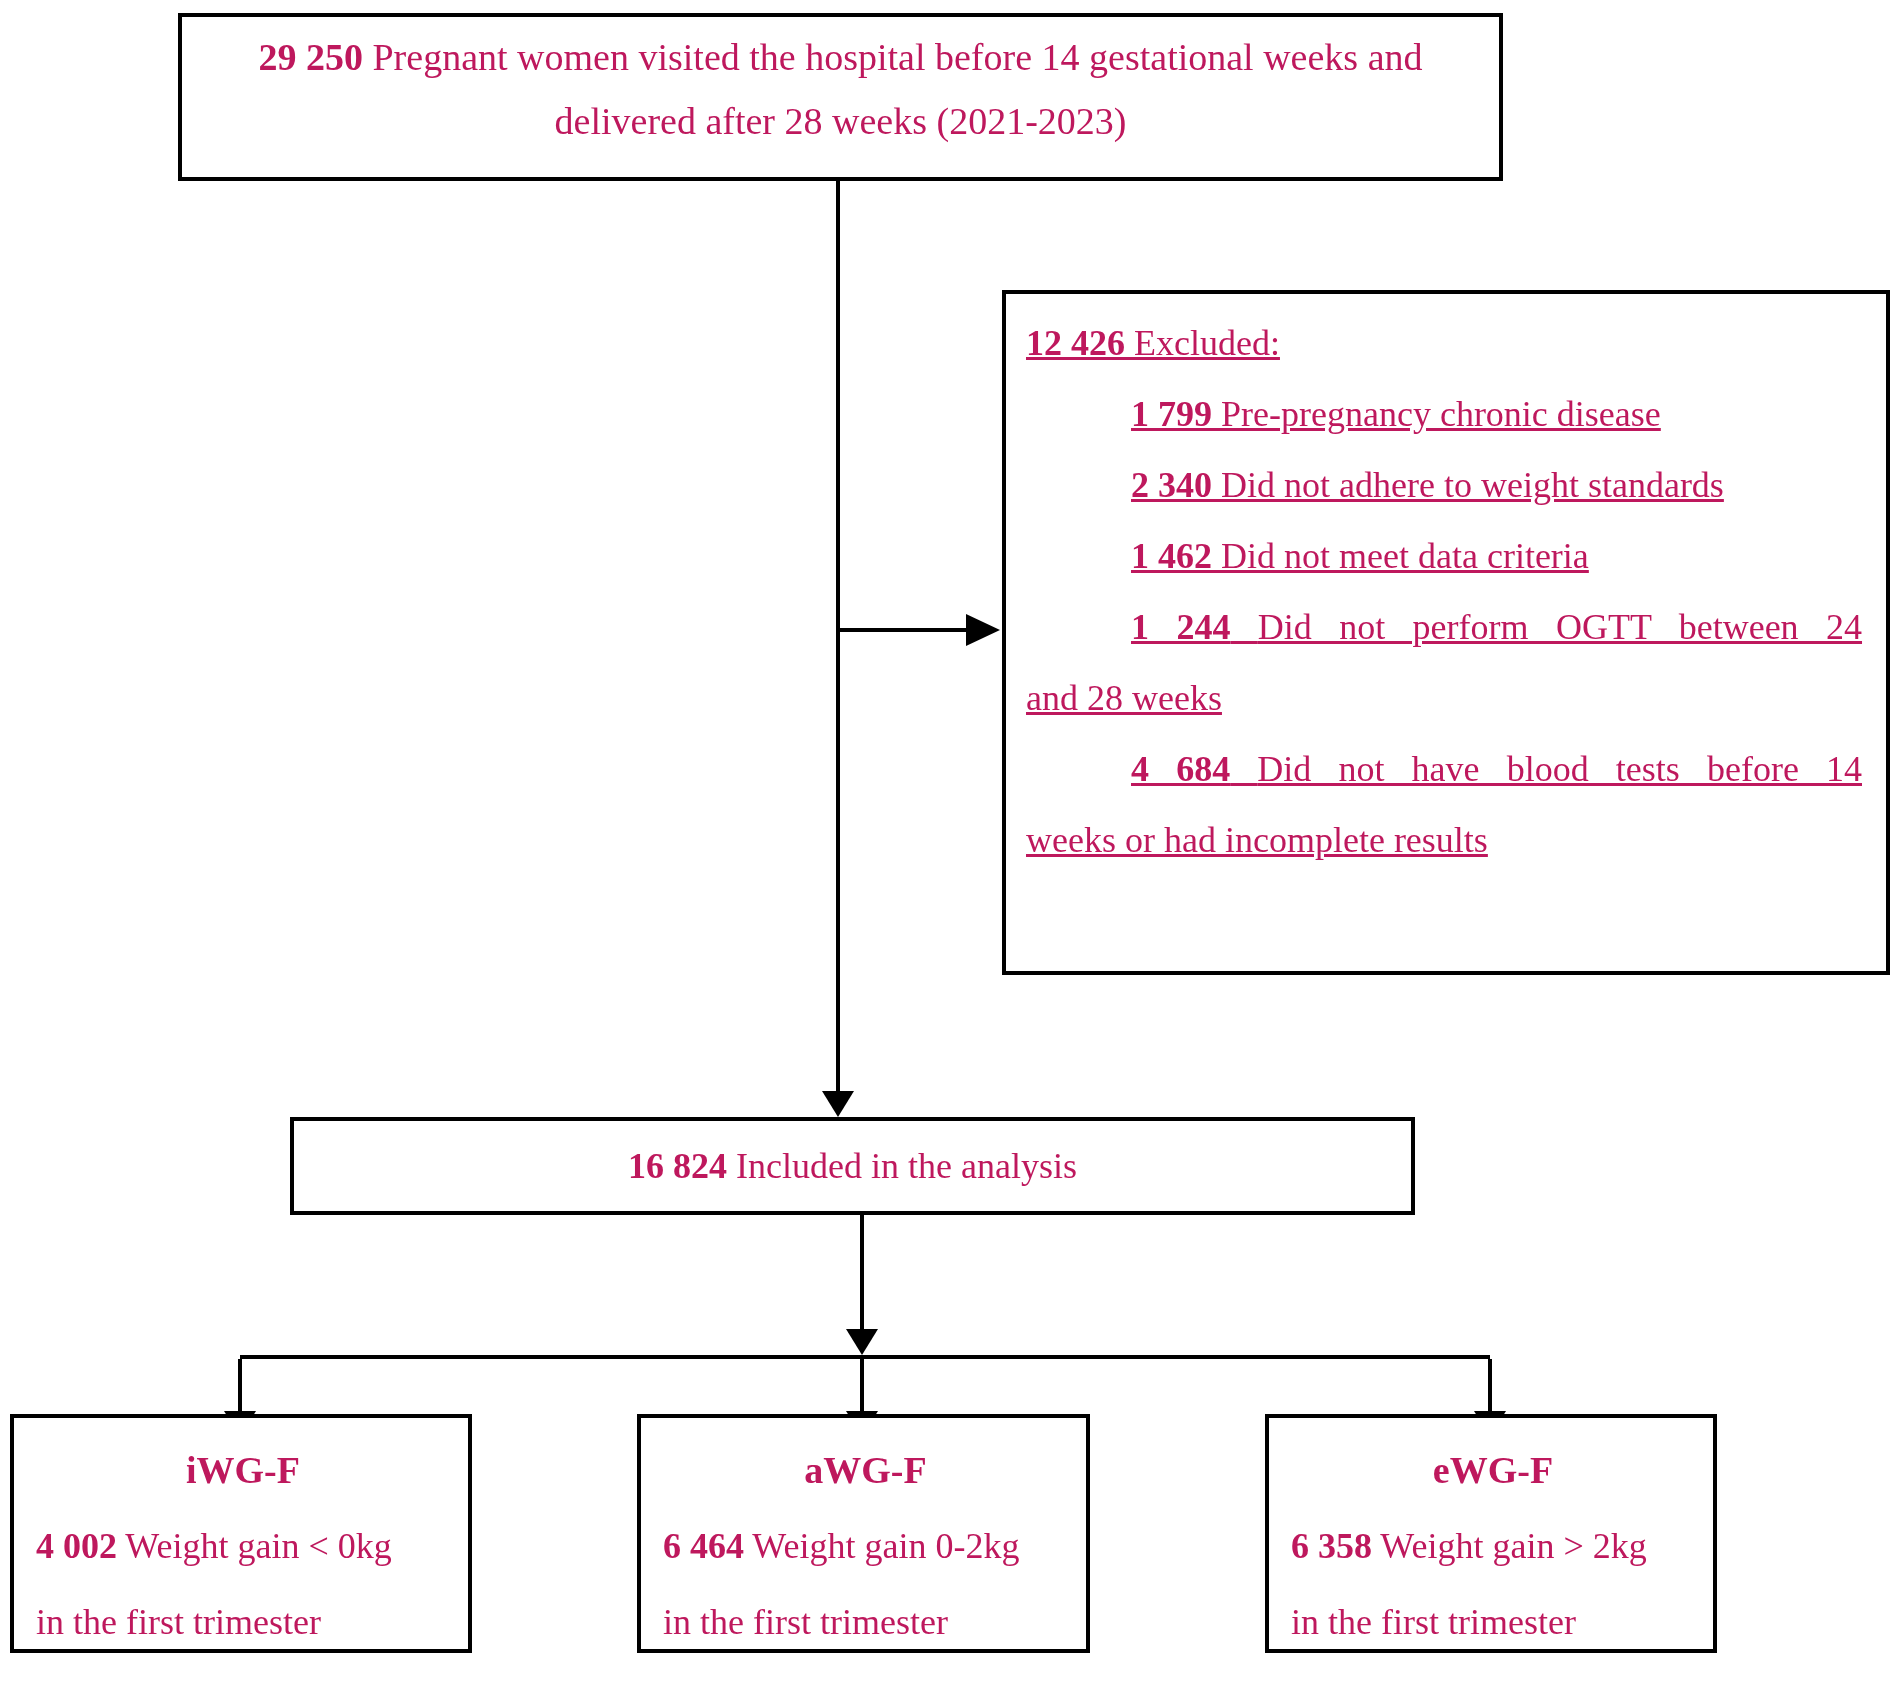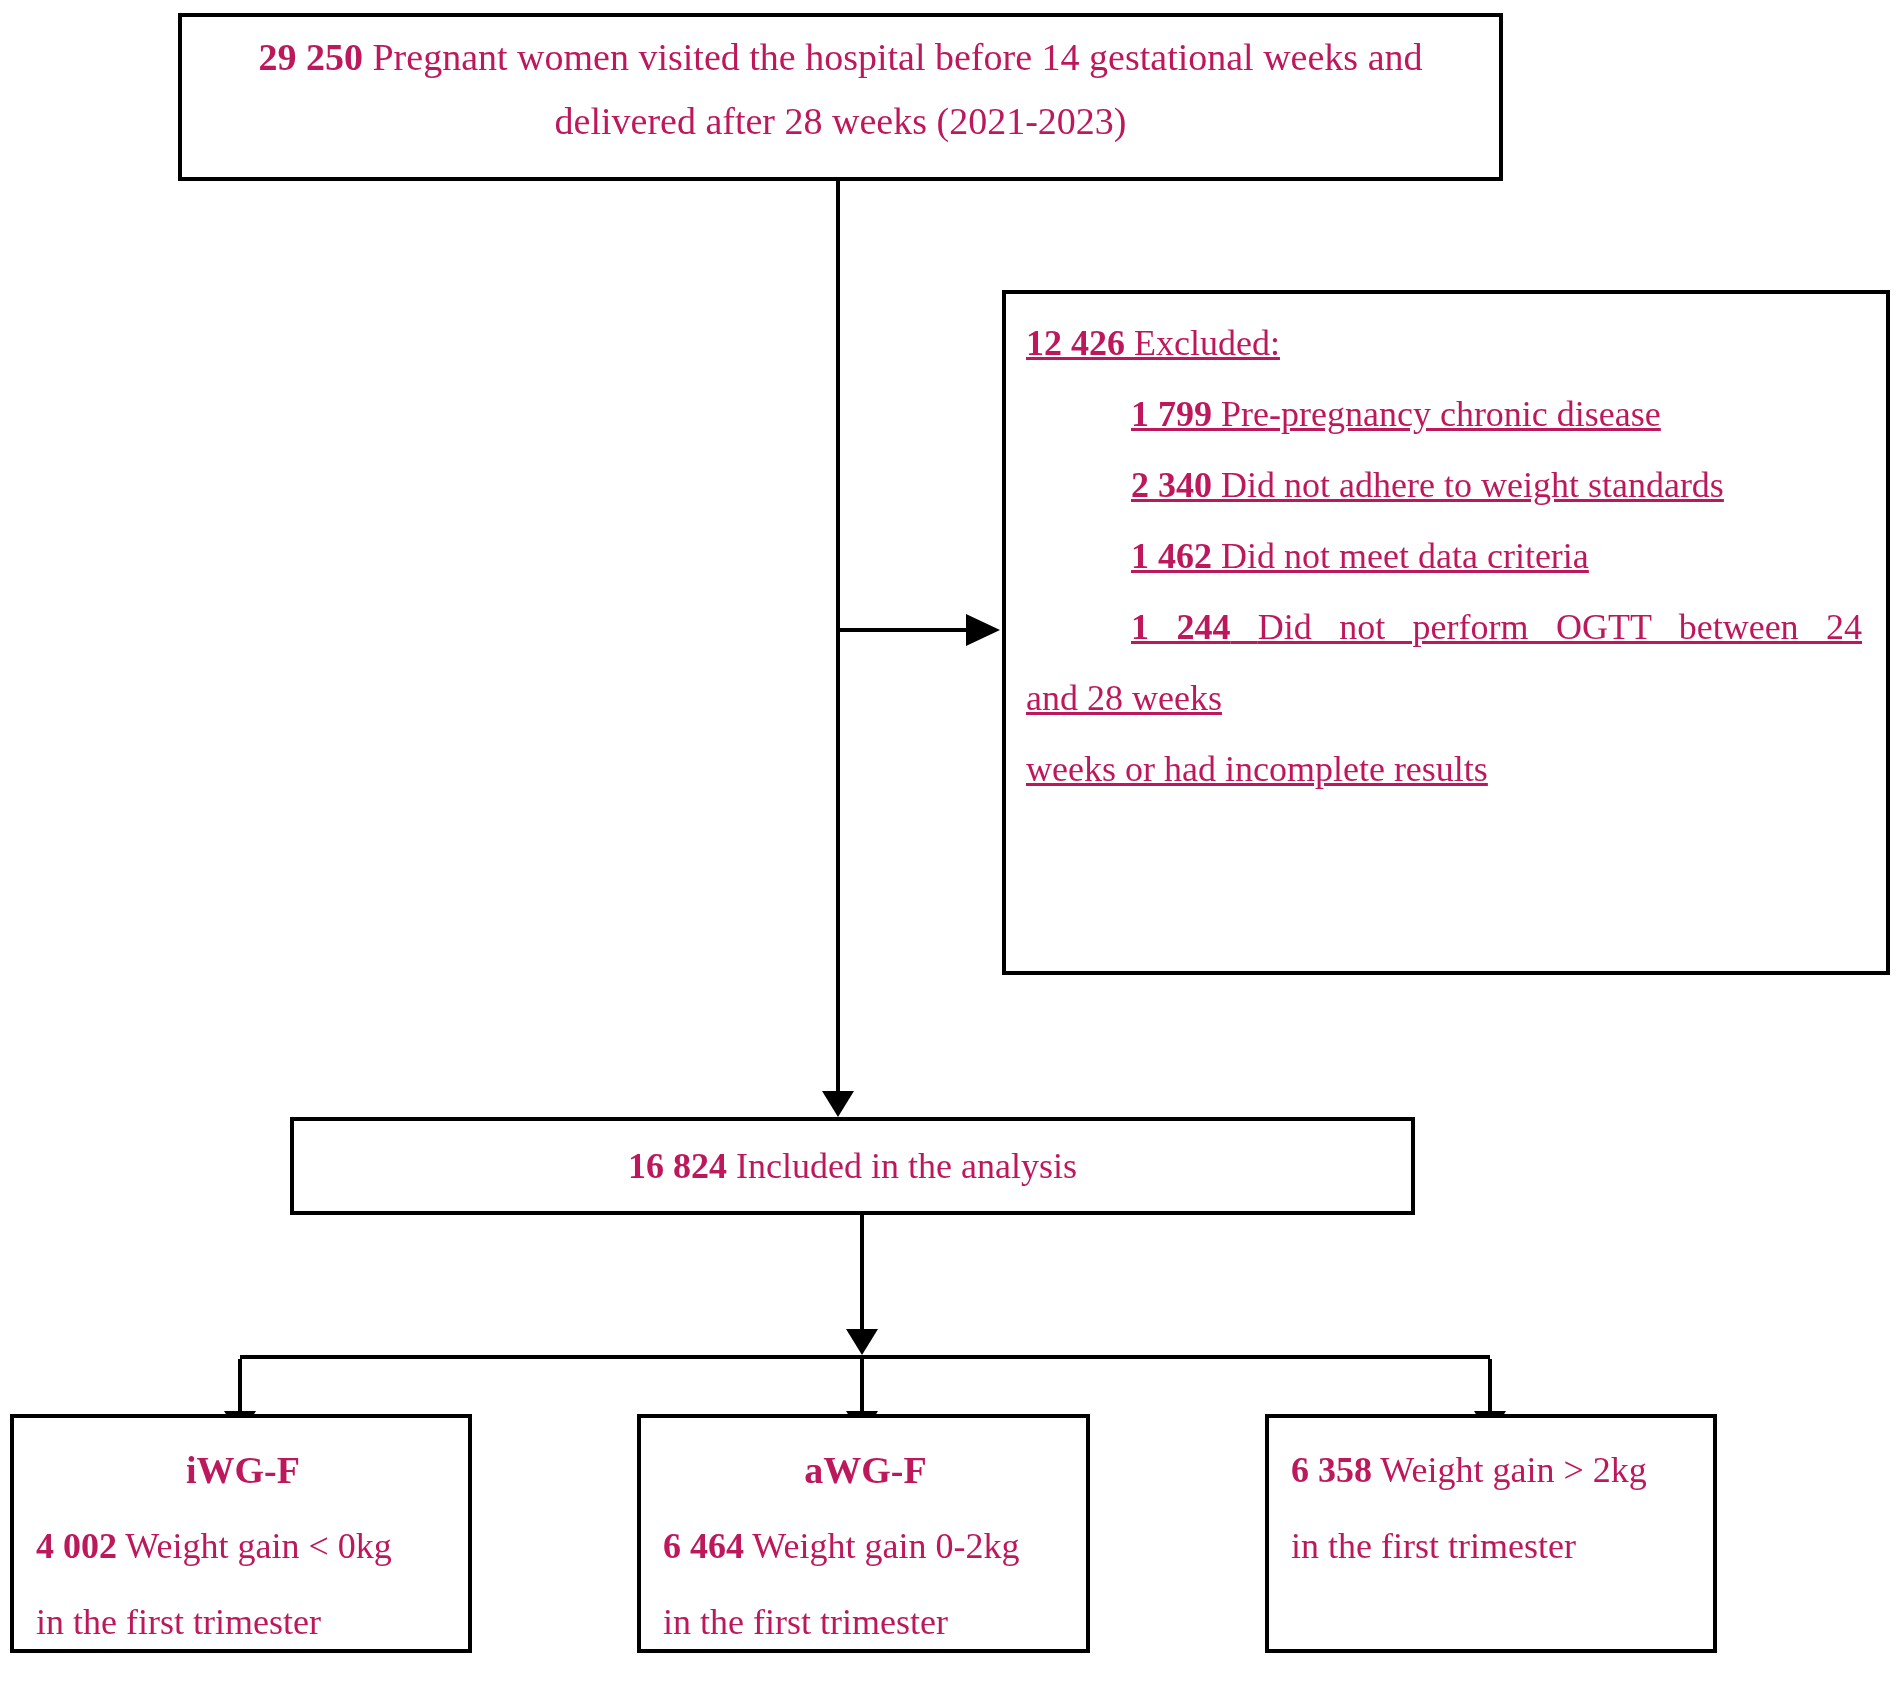--- a/index.html
+++ b/index.html
@@ -49,20 +49,21 @@
   <div class="hline" style="left:838px;top:628px;width:128px;height:4px;"></div>
   <div class="arrow-right" style="left:966px;top:614px;"></div>
 
   <div class="box" id="excluded-box">
     <div class="ex-row"><span class="num">12 426</span> <span>Excluded:</span></div>
     <div class="ex-row indent"><span class="num">1 799</span> <span>Pre-pregnancy chronic disease</span></div>
     <div class="ex-row indent"><span class="num">2 340</span> <span>Did not adhere to weight standards</span></div>
     <div class="ex-row indent"><span class="num">1 462</span> <span>Did not meet data criteria</span></div>
     <div class="ex-row indent just"><span class="num">1 244</span> <span>Did not perform OGTT between 24</span></div>
     <div class="ex-row">and 28 weeks</div>
+    <div class="ex-row indent just"><span class="num">4 684</span> <span>Did not have blood tests before 14</span></div>
     <div class="ex-row">weeks or had incomplete results</div>
   </div>
 
   <div class="box" id="included-box">
     <div class="row"><span class="num">16 824</span> <span>Included in the analysis</span></div>
   </div>
 
   <div class="vline" style="left:860px;top:1215px;width:4px;height:116px;"></div>
   <div class="arrow-down" style="left:846px;top:1329px;"></div>
   <div class="hline" style="left:240px;top:1355px;width:1250px;height:4px;"></div>
@@ -80,17 +81,18 @@
     <div class="g-row">in the first trimester</div>
   </div>
 
   <div class="box g-box" id="g-box-1">
     <div class="g-title">aWG-F</div>
     <div class="g-row"><span class="num">6 464</span> <span>Weight gain 0-2kg</span></div>
     <div class="g-row">in the first trimester</div>
   </div>
 
   <div class="box g-box" id="g-box-2">
+    <div class="g-title">eWG-F</div>
     <div class="g-row"><span class="num">6 358</span> <span>Weight gain &gt; 2kg</span></div>
     <div class="g-row">in the first trimester</div>
   </div>
 
 </div>
 
 </body></html>

